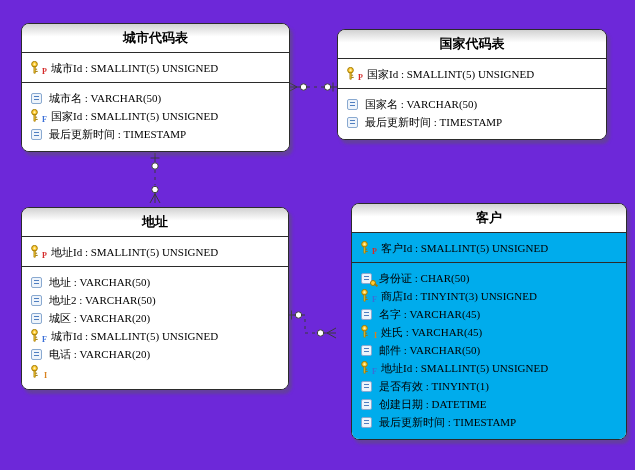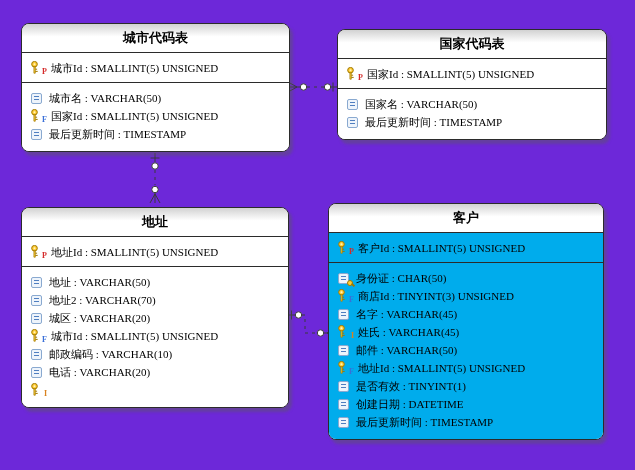--- a/index.html
+++ b/index.html
@@ -163,61 +163,57 @@
         <span class="lbl">地址Id : SMALLINT(5) UNSIGNED</span>
       </div>
     </div>
     <div class="sec-cols">
       <div class="row">
         <span class="colicon"></span>
         <span class="lbl">地址 : VARCHAR(50)</span>
       </div>
       <div class="row">
         <span class="colicon"></span>
-        <span class="lbl">地址2 : VARCHAR(70)</span>
+        <span class="lbl">地址2 : VARCHAR(50)</span>
       </div>
       <div class="row">
         <span class="colicon"></span>
         <span class="lbl">城区 : VARCHAR(20)</span>
       </div>
       <div class="row">
         <span class="icon">
           <svg width="10" height="13" viewBox="0 0 10 13">
               <circle cx="4.5" cy="3.2" r="2.8" fill="#ffcc33" stroke="#a07800"></circle>
               <circle cx="4.5" cy="3.2" r="1" fill="#fff2c0"></circle>
               <path d="M3.9 5.8 h1.4 v6.4 h-1.4 z" fill="#ffcc33" stroke="#a07800" stroke-width="0.7"></path>
               <path d="M5.3 8.2 h1.8 M5.3 10.4 h2.4" stroke="#a07800"></path>
             </svg>
           <i class="sub f">F</i>
         </span>
         <span class="lbl">城市Id : SMALLINT(5) UNSIGNED</span>
       </div>
       <div class="row">
         <span class="colicon"></span>
-        <span class="lbl">邮政编码 : VARCHAR(10)</span>
-      </div>
-      <div class="row">
-        <span class="colicon"></span>
         <span class="lbl">电话 : VARCHAR(20)</span>
       </div>
       <div class="row">
         <span class="icon">
           <svg width="10" height="13" viewBox="0 0 10 13">
               <circle cx="4.5" cy="3.2" r="2.8" fill="#ffcc33" stroke="#a07800"></circle>
               <circle cx="4.5" cy="3.2" r="1" fill="#fff2c0"></circle>
               <path d="M3.9 5.8 h1.4 v6.4 h-1.4 z" fill="#ffcc33" stroke="#a07800" stroke-width="0.7"></path>
               <path d="M5.3 8.2 h1.8 M5.3 10.4 h2.4" stroke="#a07800"></path>
             </svg>
           <i class="sub i">I</i>
         </span>
       </div>
     </div>
   </div>
 
-  <div class="table highlight" style="left:328px;top:203px;width:274px;">
+  <div class="table highlight" style="left:351px;top:203px;width:274px;">
     <div class="table-header">客户</div>
     <div class="sec-pk hl-bg" style="background: rgb(0, 172, 236);">
       <div class="row">
         <span class="icon">
           <svg width="10" height="13" viewBox="0 0 10 13">
               <circle cx="4.5" cy="3.2" r="2.8" fill="#ffcc33" stroke="#a07800"></circle>
               <circle cx="4.5" cy="3.2" r="1" fill="#fff2c0"></circle>
               <path d="M3.9 5.8 h1.4 v6.4 h-1.4 z" fill="#ffcc33" stroke="#a07800" stroke-width="0.7"></path>
               <path d="M5.3 8.2 h1.8 M5.3 10.4 h2.4" stroke="#a07800"></path>
             </svg>

